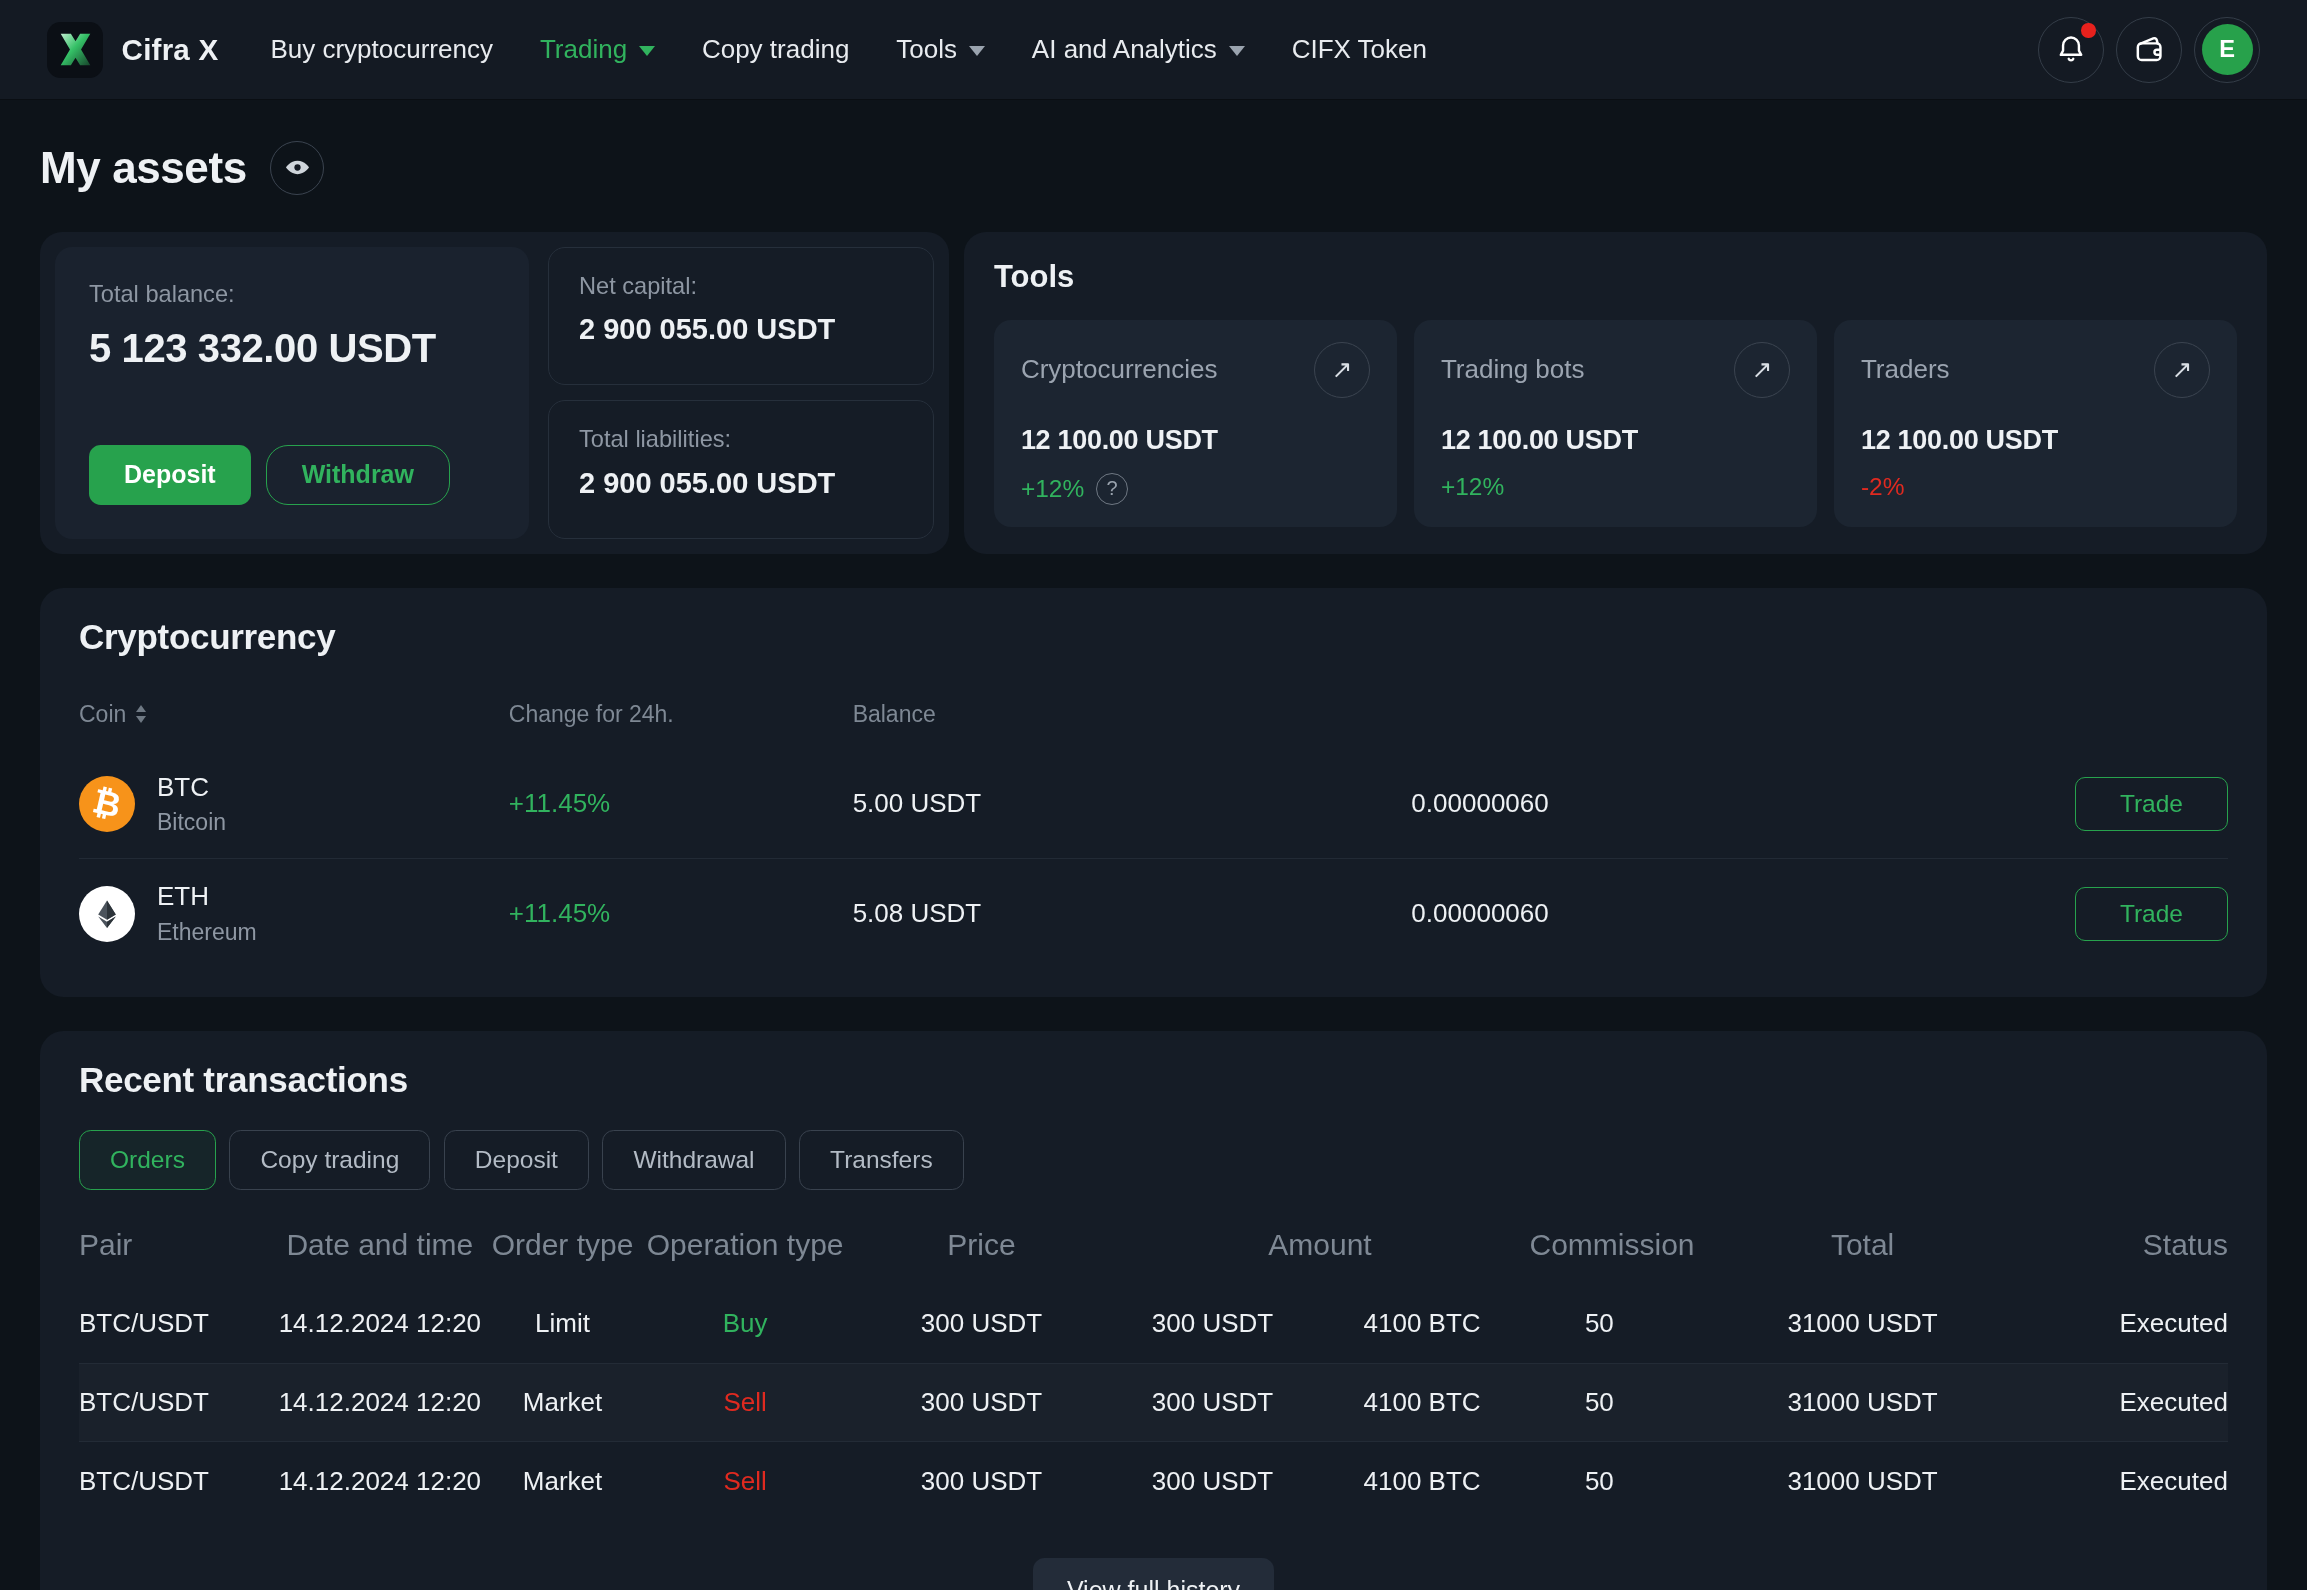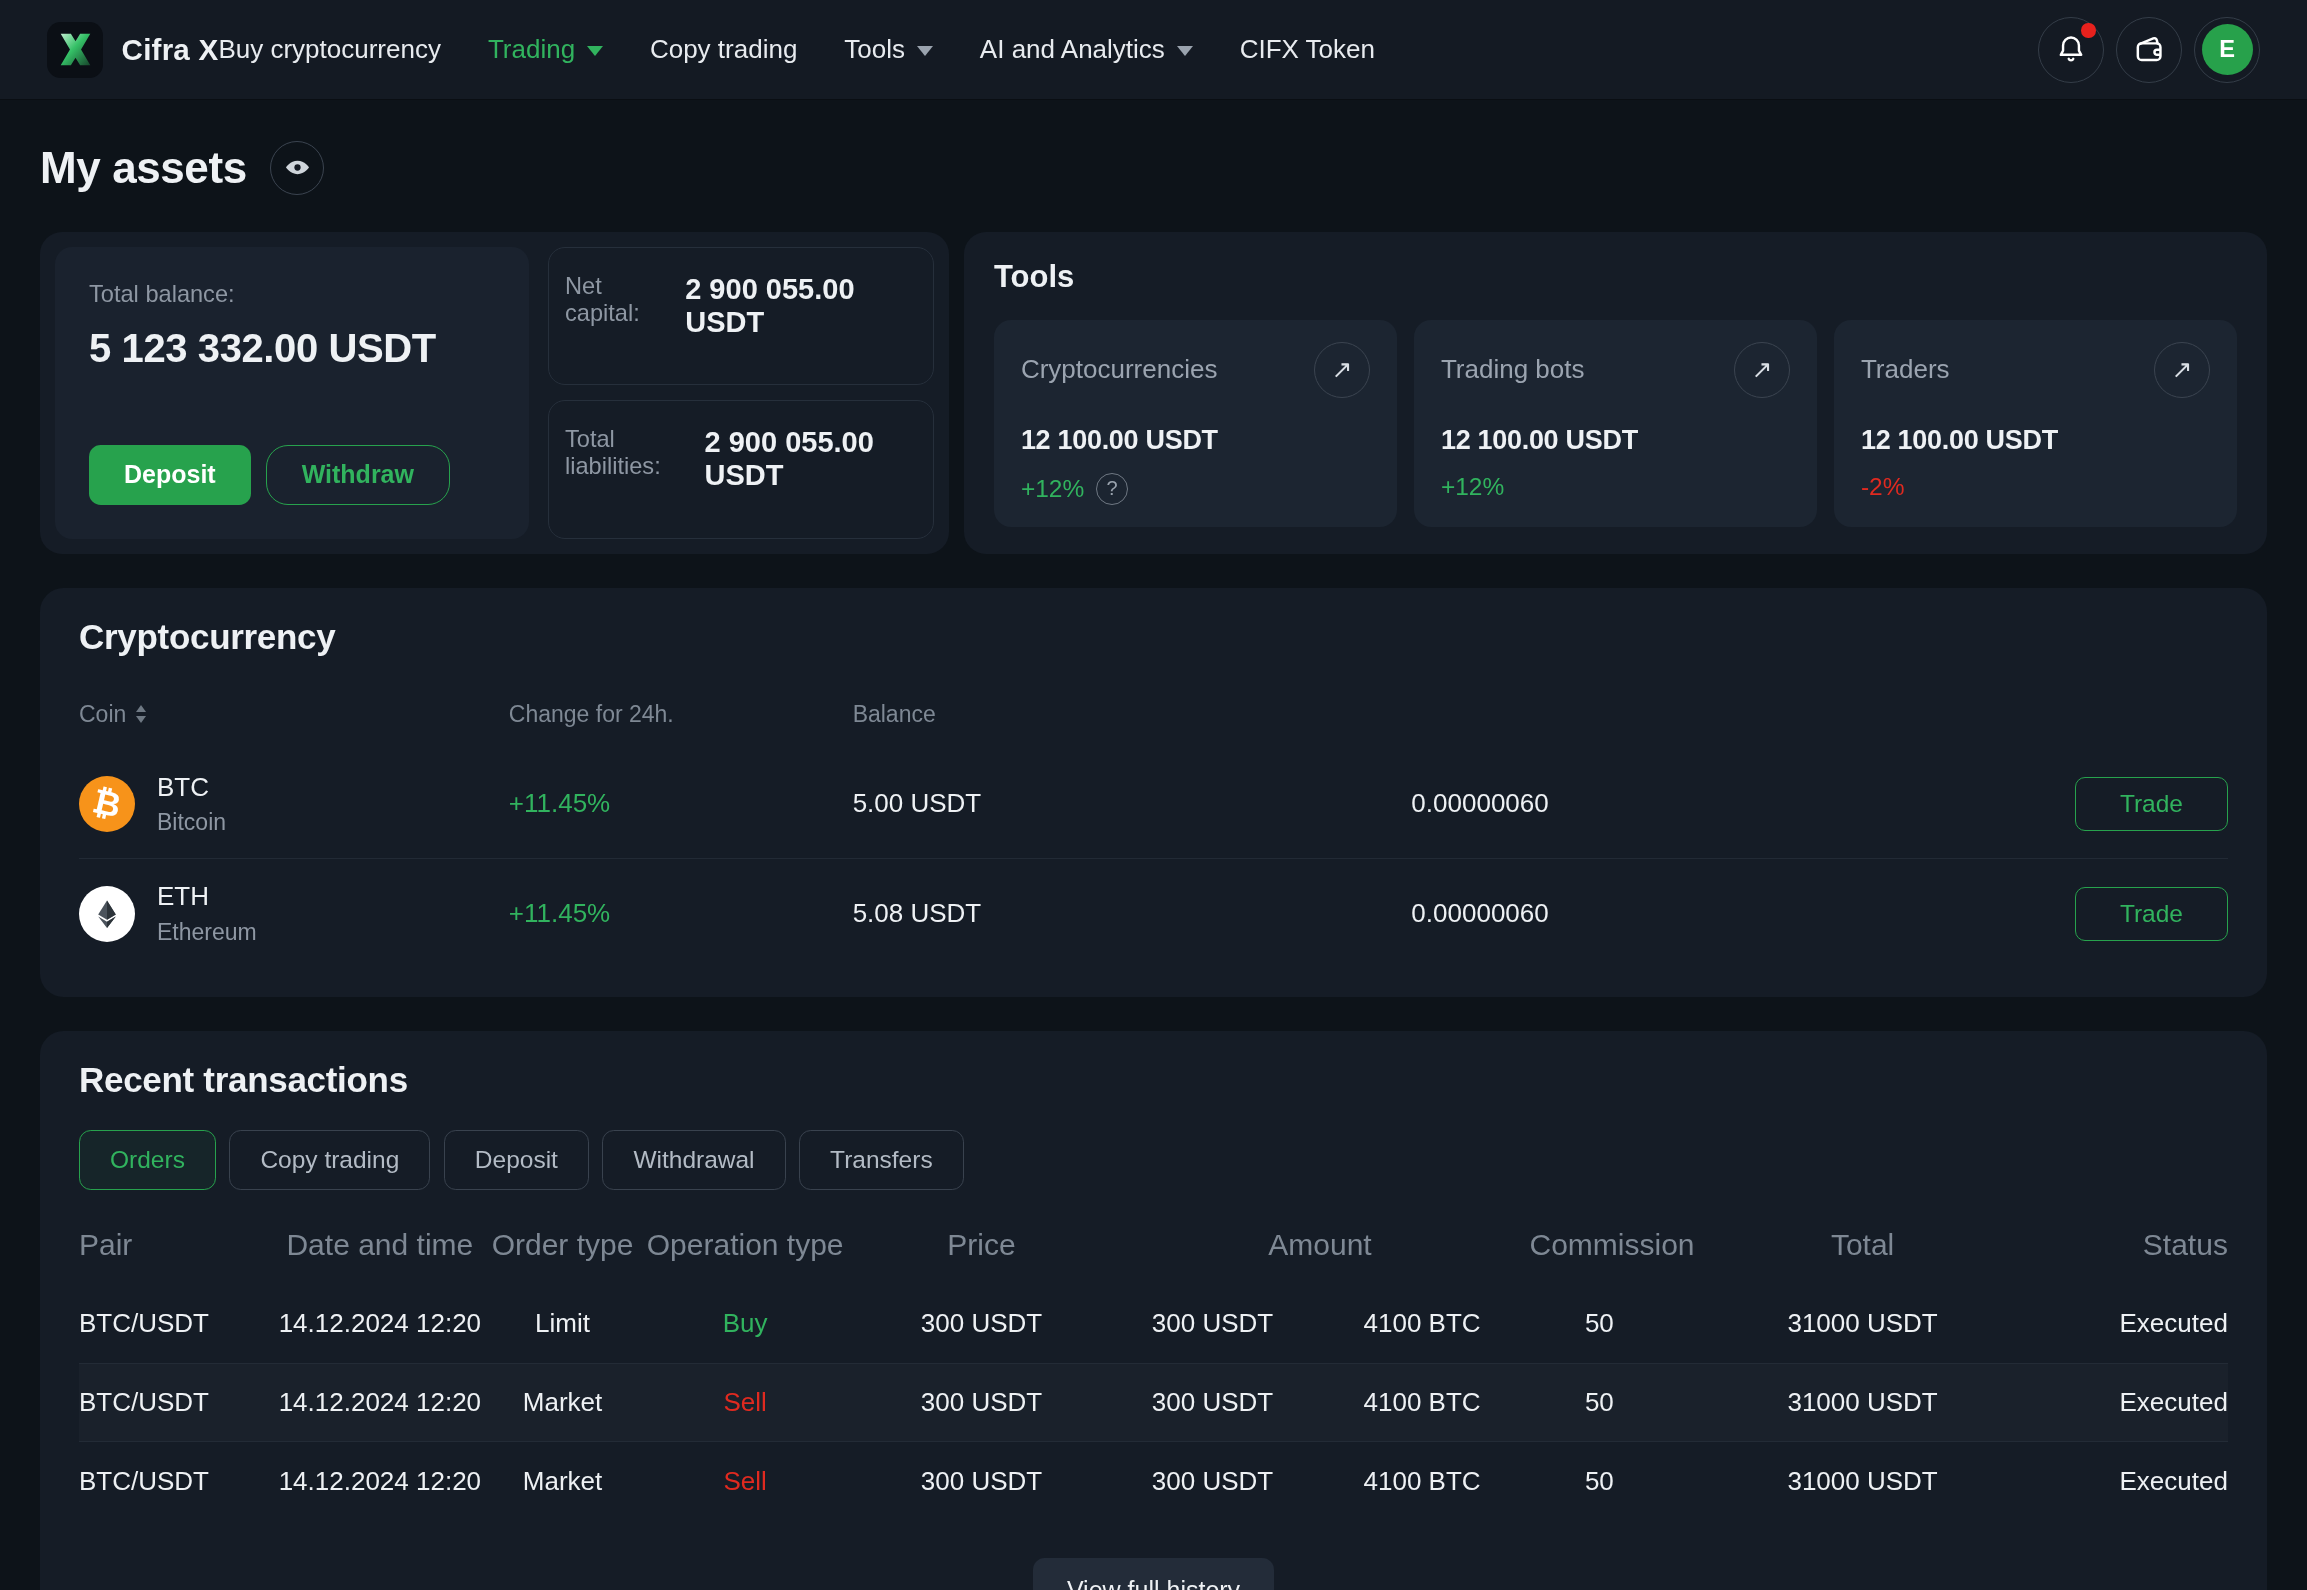--- a/index.html
+++ b/index.html
@@ -29,21 +29,21 @@
   }
   
   .nav{
     height:100px;background:var(--nav-bg);
     display:flex;align-items:center;
     padding:12px 47px;border-bottom:0.8px solid #0a0e13;
   }
   .brand{display:flex;align-items:center;gap:18.6px;cursor:pointer;}
   .logo{width:56px;height:56px;border-radius:13.5px;background:#0b0f15;display:flex;align-items:center;justify-content:center;}
   .brand-name{font-size:29.6px;font-weight:bold;letter-spacing:0.2px;}
-  .nav-items{display:flex;align-items:center;gap:47px;}
+  .nav-items{display:flex;align-items:center;gap:47px;margin-left:52px;}
   .nav-item{display:flex;align-items:center;gap:11.8px;font-size:26px;color:#e8ebef;cursor:pointer;white-space:nowrap;}
   .nav-item.active{color:var(--green-text);}
   .caret{width:0;height:0;border-left:8.4px solid transparent;border-right:8.4px solid transparent;border-top:10px solid #9aa3ae;margin-top:3.4px;}
   .nav-item.active .caret{border-top-color:var(--green-text);}
   .nav-right{margin-left:auto;display:flex;align-items:center;gap:11.8px;}
   .icon-circle{
     width:66px;height:66px;border-radius:50%;border:1.7px solid #343d48;
     display:flex;align-items:center;justify-content:center;position:relative;cursor:pointer;background:transparent;
   }
   .red-dot{position:absolute;top:5.9px;right:7.6px;width:14.4px;height:14.4px;border-radius:50%;background:#e8211d;}
@@ -63,21 +63,21 @@
   .btn-primary{
     background:var(--green);color:#fff;border:none;border-radius:11.8px;
     font-size:25px;font-weight:600;padding:14.4px 35px;cursor:pointer;
     font-family:inherit;
   }
   .btn-outline{
     background:transparent;color:var(--green-text);border:1.7px solid var(--green);
     border-radius:22px;font-size:25px;font-weight:600;padding:14.4px 35px;cursor:pointer;font-family:inherit;
   }
   .sub-cards{display:flex;flex-direction:column;gap:15px;}
-  .sub-card{flex:1;border:1.7px solid var(--border);border-radius:17px;padding:25px 16px;display:flex;flex-direction:row;justify-content:flex-start;gap:13.5px;background:var(--card-bg);}
+  .sub-card{flex:1;border:1.7px solid var(--border);border-radius:17px;padding:25px 30px;display:flex;flex-direction:column;justify-content:flex-start;gap:13.5px;background:var(--card-bg);}
   .sub-value{font-size:29px;font-weight:bold;}
   
   .tools-card{background:var(--card-bg);border-radius:22px;padding:27px 30px;}
   .tools-title{font-size:31px;font-weight:bold;}
   .tools-grid{display:grid;grid-template-columns:1fr 1fr 1fr;gap:17px;margin-top:25px;}
   .tool{background:var(--tool-card);border-radius:17px;padding:22px 27px;cursor:pointer;}
   .tool-head{display:flex;align-items:center;justify-content:space-between;}
   .tool-name{font-size:26px;color:#9ba4b0;}
   .circle-btn{
     width:56px;height:56px;border-radius:50%;border:1.7px solid #3b4450;background:transparent;

